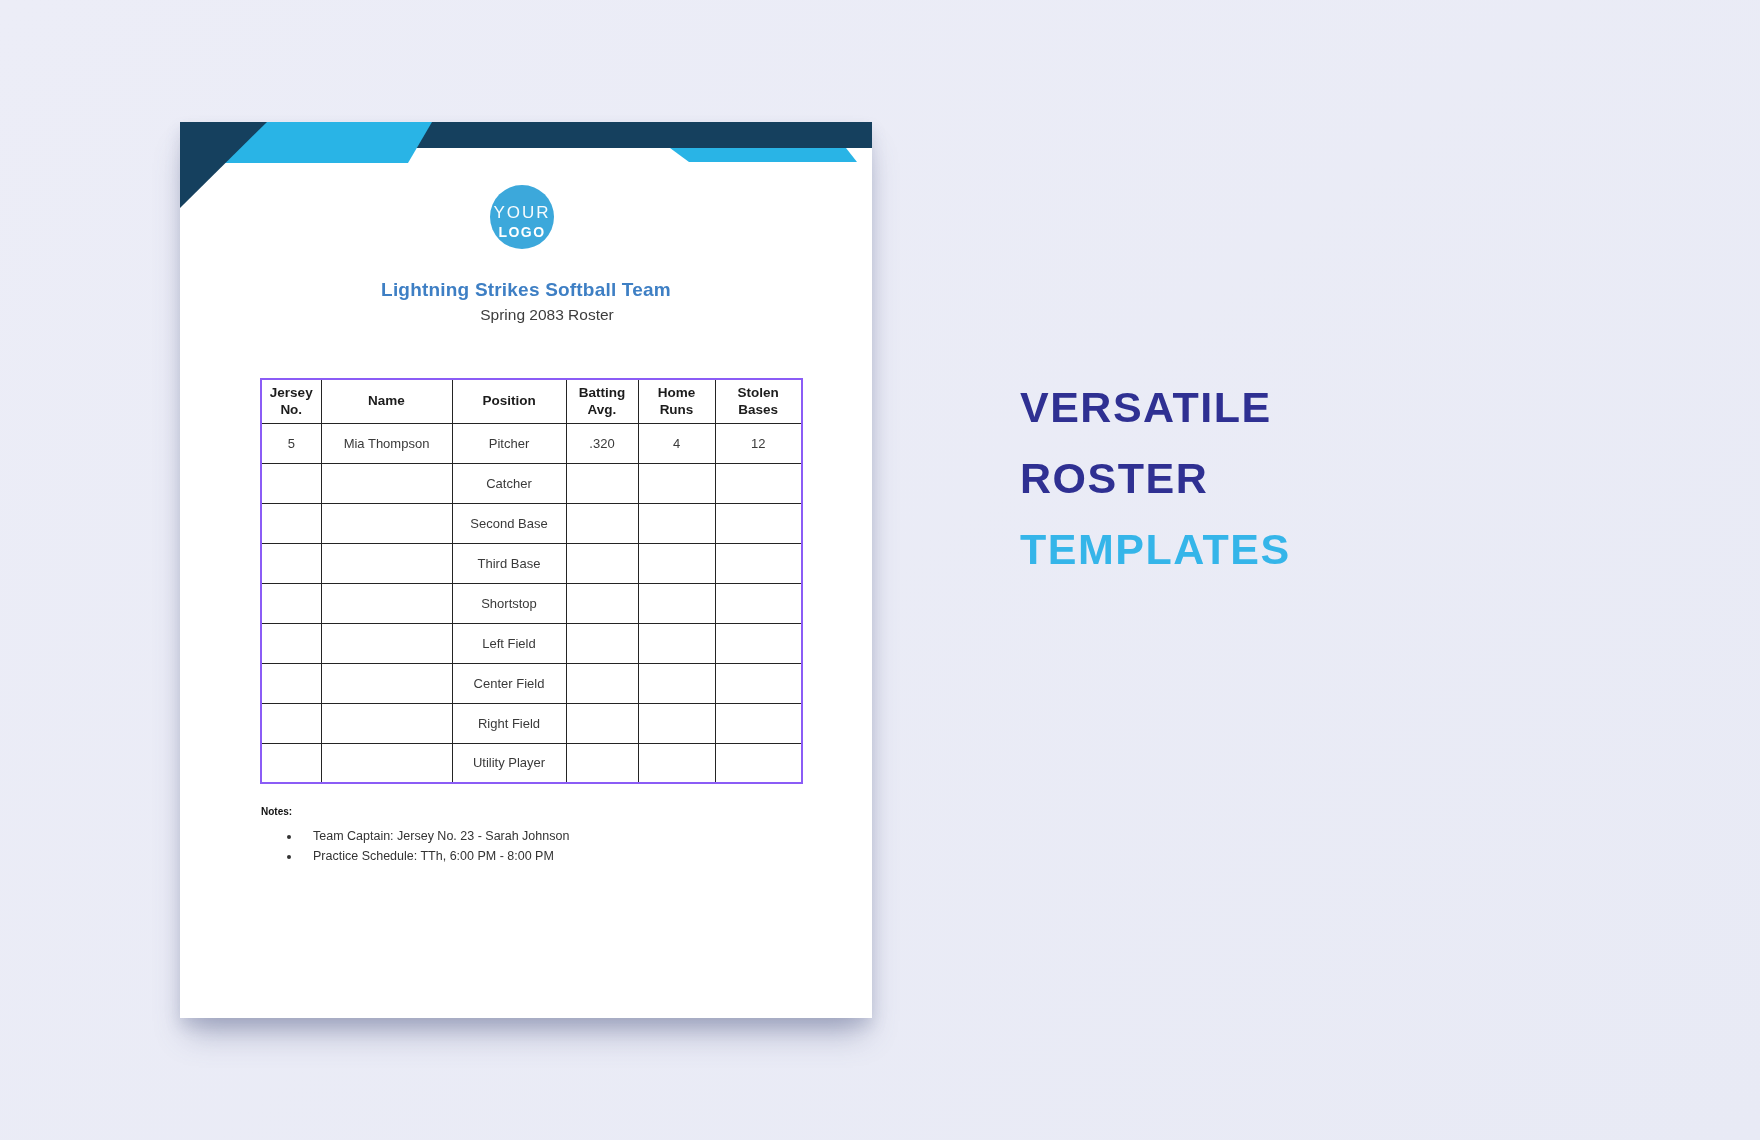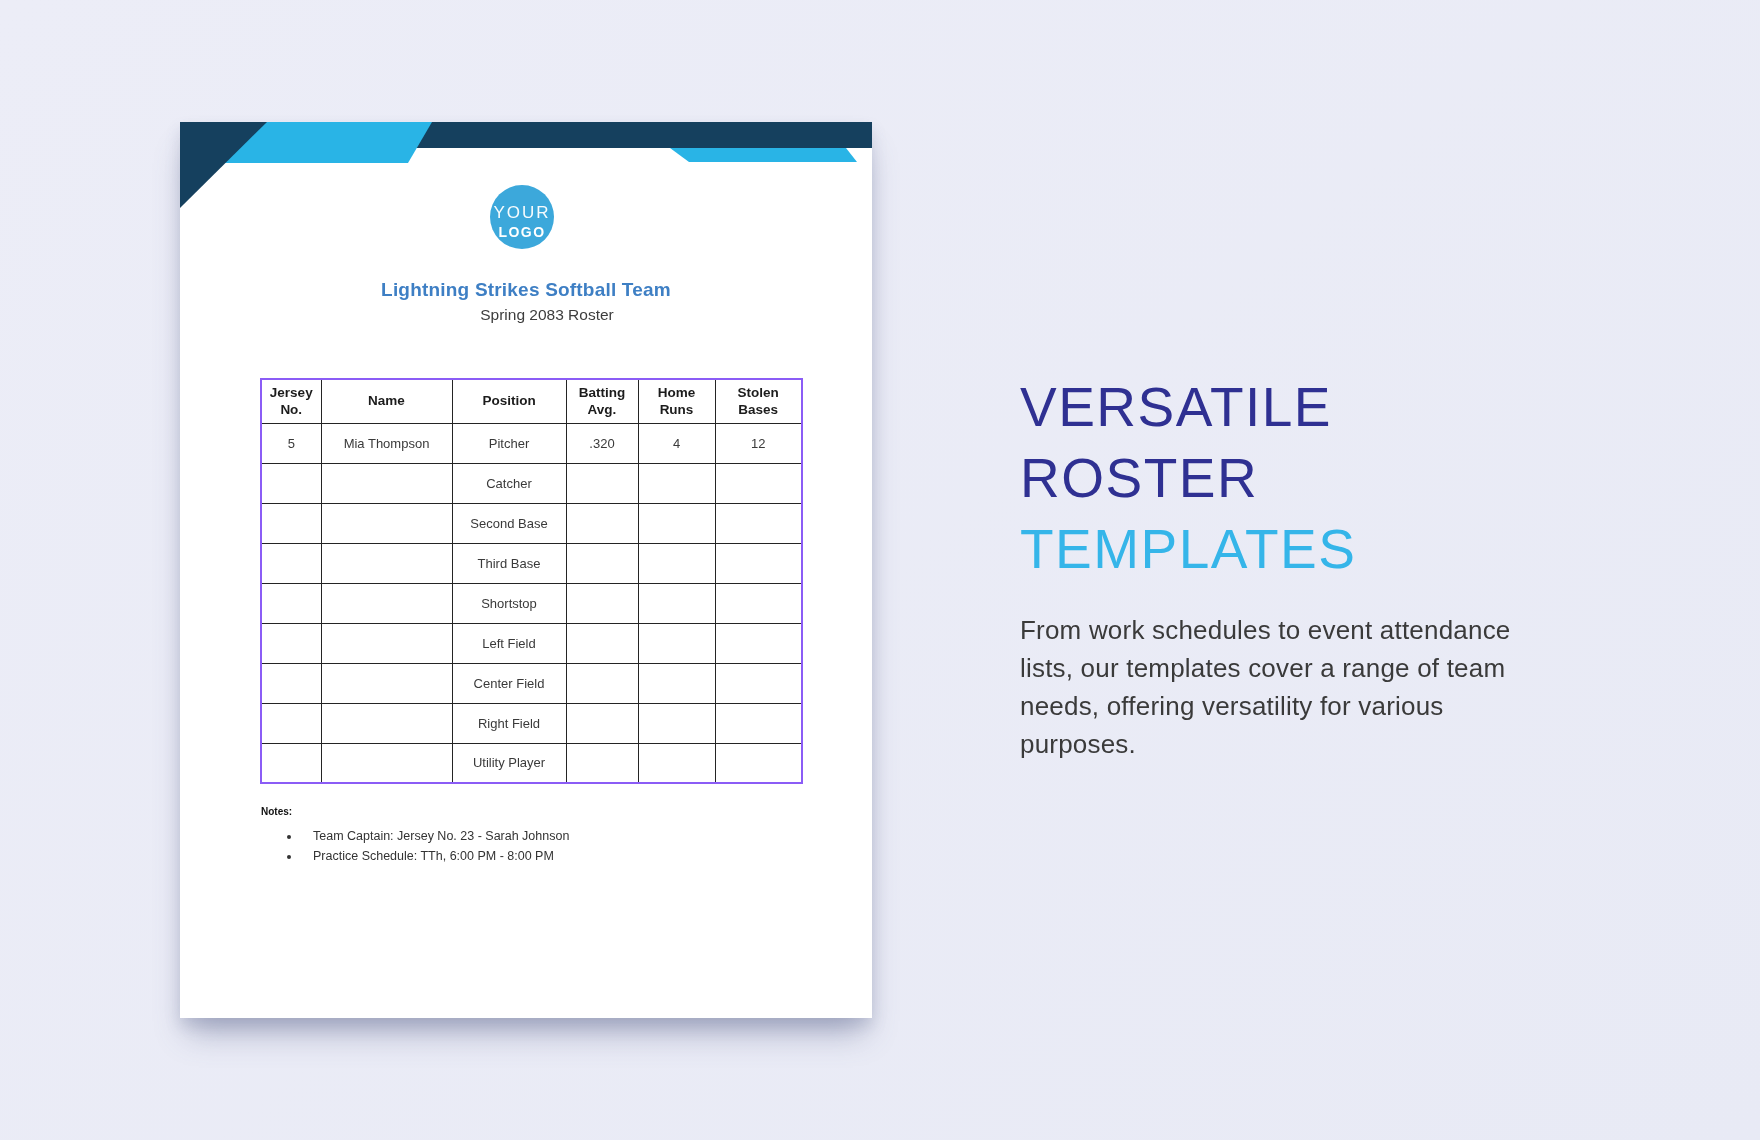--- a/index.html
+++ b/index.html
@@ -53,21 +53,21 @@
   col.c0{width:60px;} col.c1{width:131px;} col.c2{width:114px;}
   col.c3{width:72px;} col.c4{width:77px;} col.c5{width:87px;}
 
   .notes { position:absolute; left:81px; top:684px; width:520px; }
   .notes-label { font-size:10px; font-weight:bold; color:#111; }
   .notes-list { margin:10px 0 0 40px; list-style:disc; }
   .notes-list li { font-size:12.5px; color:#333; line-height:19.5px; padding-left:12px; }
 
   
   .promo { position:absolute; left:1020px; top:372px; width:620px; }
-  .promo-heading { line-height:71px; font-weight:normal; letter-spacing:1.5px; font-size:55px; }
+  .promo-heading { line-height:71px; font-weight:bold; letter-spacing:1.5px; font-size:43px; }
   .heading-line.dark { color:var(--heading_dark); }
   .heading-line.cyan { color:var(--heading_cyan); }
   .promo-paragraph {
     margin-top:26px; font-size:26px; line-height:38px; color:#3a3a3a;
     white-space:pre-line; letter-spacing:0.2px;
   }
 </style>
 </head>
 <body>
 
@@ -192,17 +192,13 @@
   </div>
 
 </div>
 
 <div class="promo">
   <div class="promo-heading">
       <div class="heading-line dark">VERSATILE</div>
       <div class="heading-line dark">ROSTER</div>
       <div class="heading-line cyan">TEMPLATES</div>
     </div>
-  <p class="promo-paragraph">From work schedules to event attendance
-lists, our templates cover a range of team
-needs, offering versatility for various
-purposes.</p>
 </div>
 
 </body></html>

